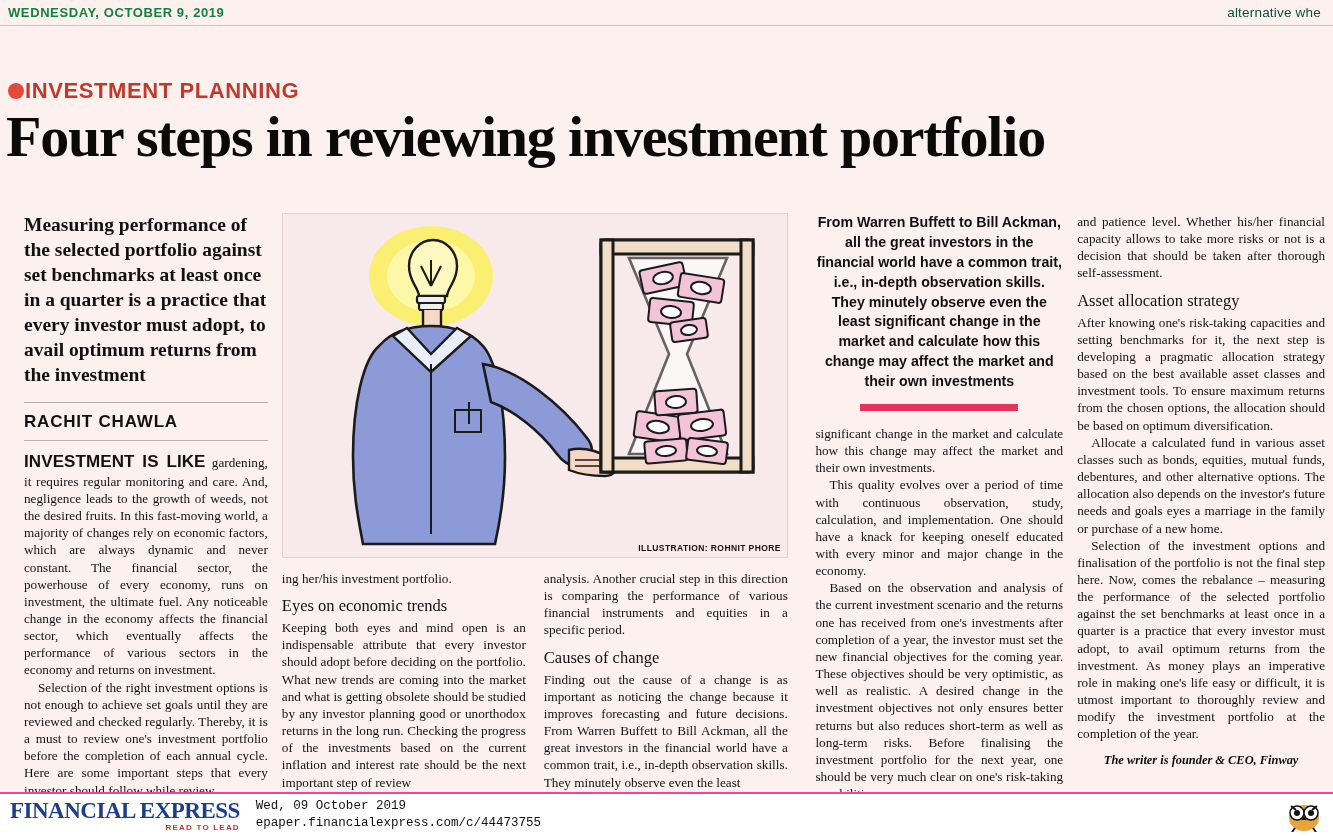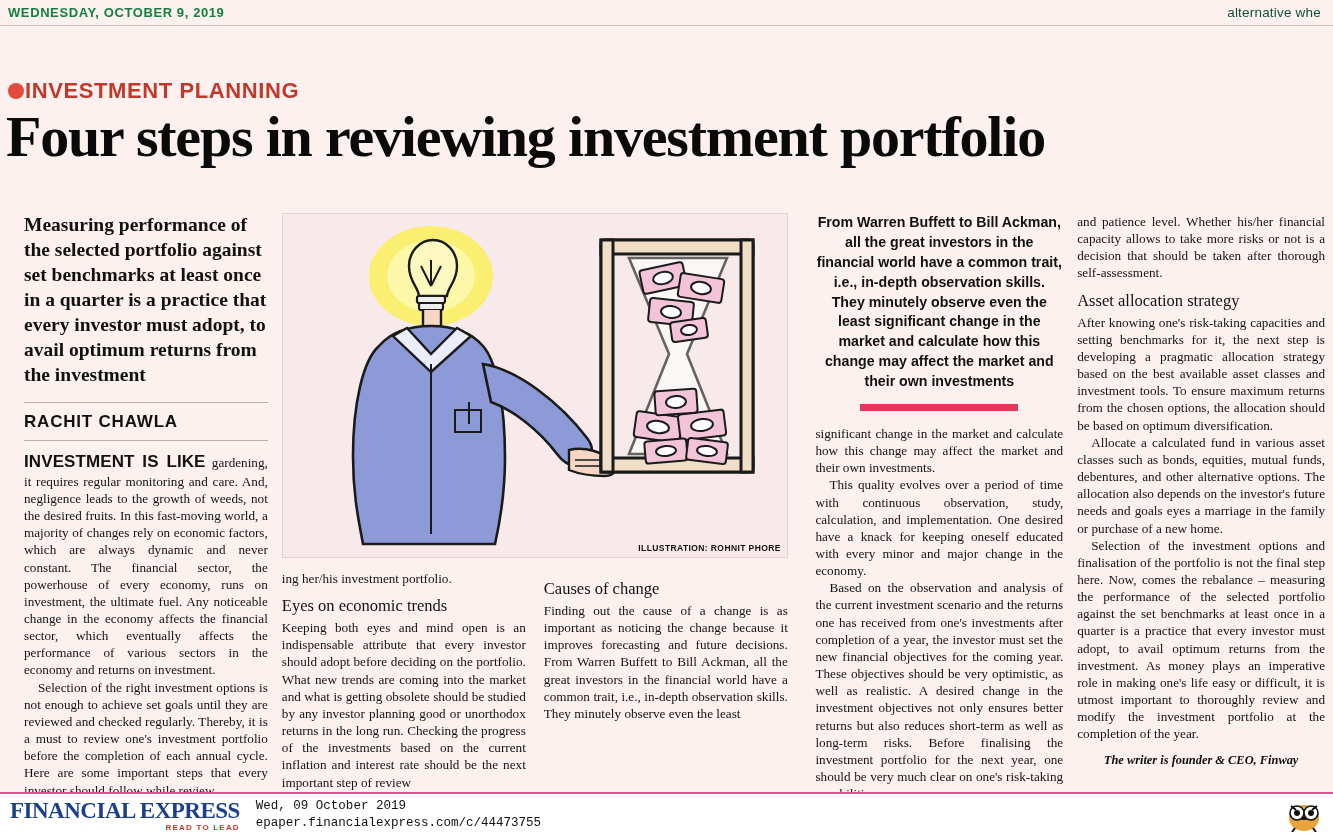--- a/index.html
+++ b/index.html
@@ -323,32 +323,33 @@
       <div class="art-credit">ILLUSTRATION: ROHNIT PHORE</div>
     </div>
 
     <div class="art-under">
       <div class="ac body">
         <p class="lead">ing her/his investment portfolio.</p>
         <h3 class="subhead">Eyes on economic trends</h3>
         <p>Keeping both eyes and mind open is an indispensable attribute that every investor should adopt before deciding on the portfolio. What new trends are coming into the market and what is getting obsolete should be studied by any investor planning good or unorthodox returns in the long run. Checking the progress of the investments based on the current inflation and interest rate should be the next important step of review</p>
       </div>
       <div class="ac body">
+        <p class="lead">analysis. Another crucial step in this direction is comparing the performance of various financial instruments and equities in a specific period.</p>
         <h3 class="subhead">Causes of change</h3>
         <p>Finding out the cause of a change is as important as noticing the change because it improves forecasting and future decisions. From Warren Buffett to Bill Ackman, all the great investors in the financial world have a common trait, i.e., in-depth observation skills. They minutely observe even the least</p>
       </div>
     </div>
   </div>
 
   <div class="col col3">
     <div class="pullquote">From Warren Buffett to Bill Ackman, all the great investors in the financial world have a common trait, i.e., in-depth observation skills. They minutely observe even the least significant change in the market and calculate how this change may affect the market and their own investments</div>
     <div class="pq-rule"></div>
     <div class="body">
       <p class="lead">significant change in the market and calculate how this change may affect the market and their own investments.</p>
-      <p>This quality evolves over a period of time with continuous observation, study, calculation, and implementation. One desired have a knack for keeping oneself educated with every minor and major change in the economy.</p>
+      <p>This quality evolves over a period of time with continuous observation, study, calculation, and implementation. One should have a knack for keeping oneself educated with every minor and major change in the economy.</p>
       <p>Based on the observation and analysis of the current investment scenario and the returns one has received from one's investments after completion of a year, the investor must set the new financial objectives for the coming year. These objectives should be very optimistic, as well as realistic. A desired change in the investment objectives not only ensures better returns but also reduces short-term as well as long-term risks. Before finalising the investment portfolio for the next year, one should be very much clear on one's risk-taking capabilities</p>
     </div>
   </div>
 
   <div class="col col4">
     <div class="body">
       <p class="lead">and patience level. Whether his/her financial capacity allows to take more risks or not is a decision that should be taken after thorough self-assessment.</p>
       <h3 class="subhead">Asset allocation strategy</h3>
       <p>After knowing one's risk-taking capacities and setting benchmarks for it, the next step is developing a pragmatic allocation strategy based on the best available asset classes and investment tools. To ensure maximum returns from the chosen options, the allocation should be based on optimum diversification.</p>
       <p>Allocate a calculated fund in various asset classes such as bonds, equities, mutual funds, debentures, and other alternative options. The allocation also depends on the investor's future needs and goals eyes a marriage in the family or purchase of a new home.</p>

